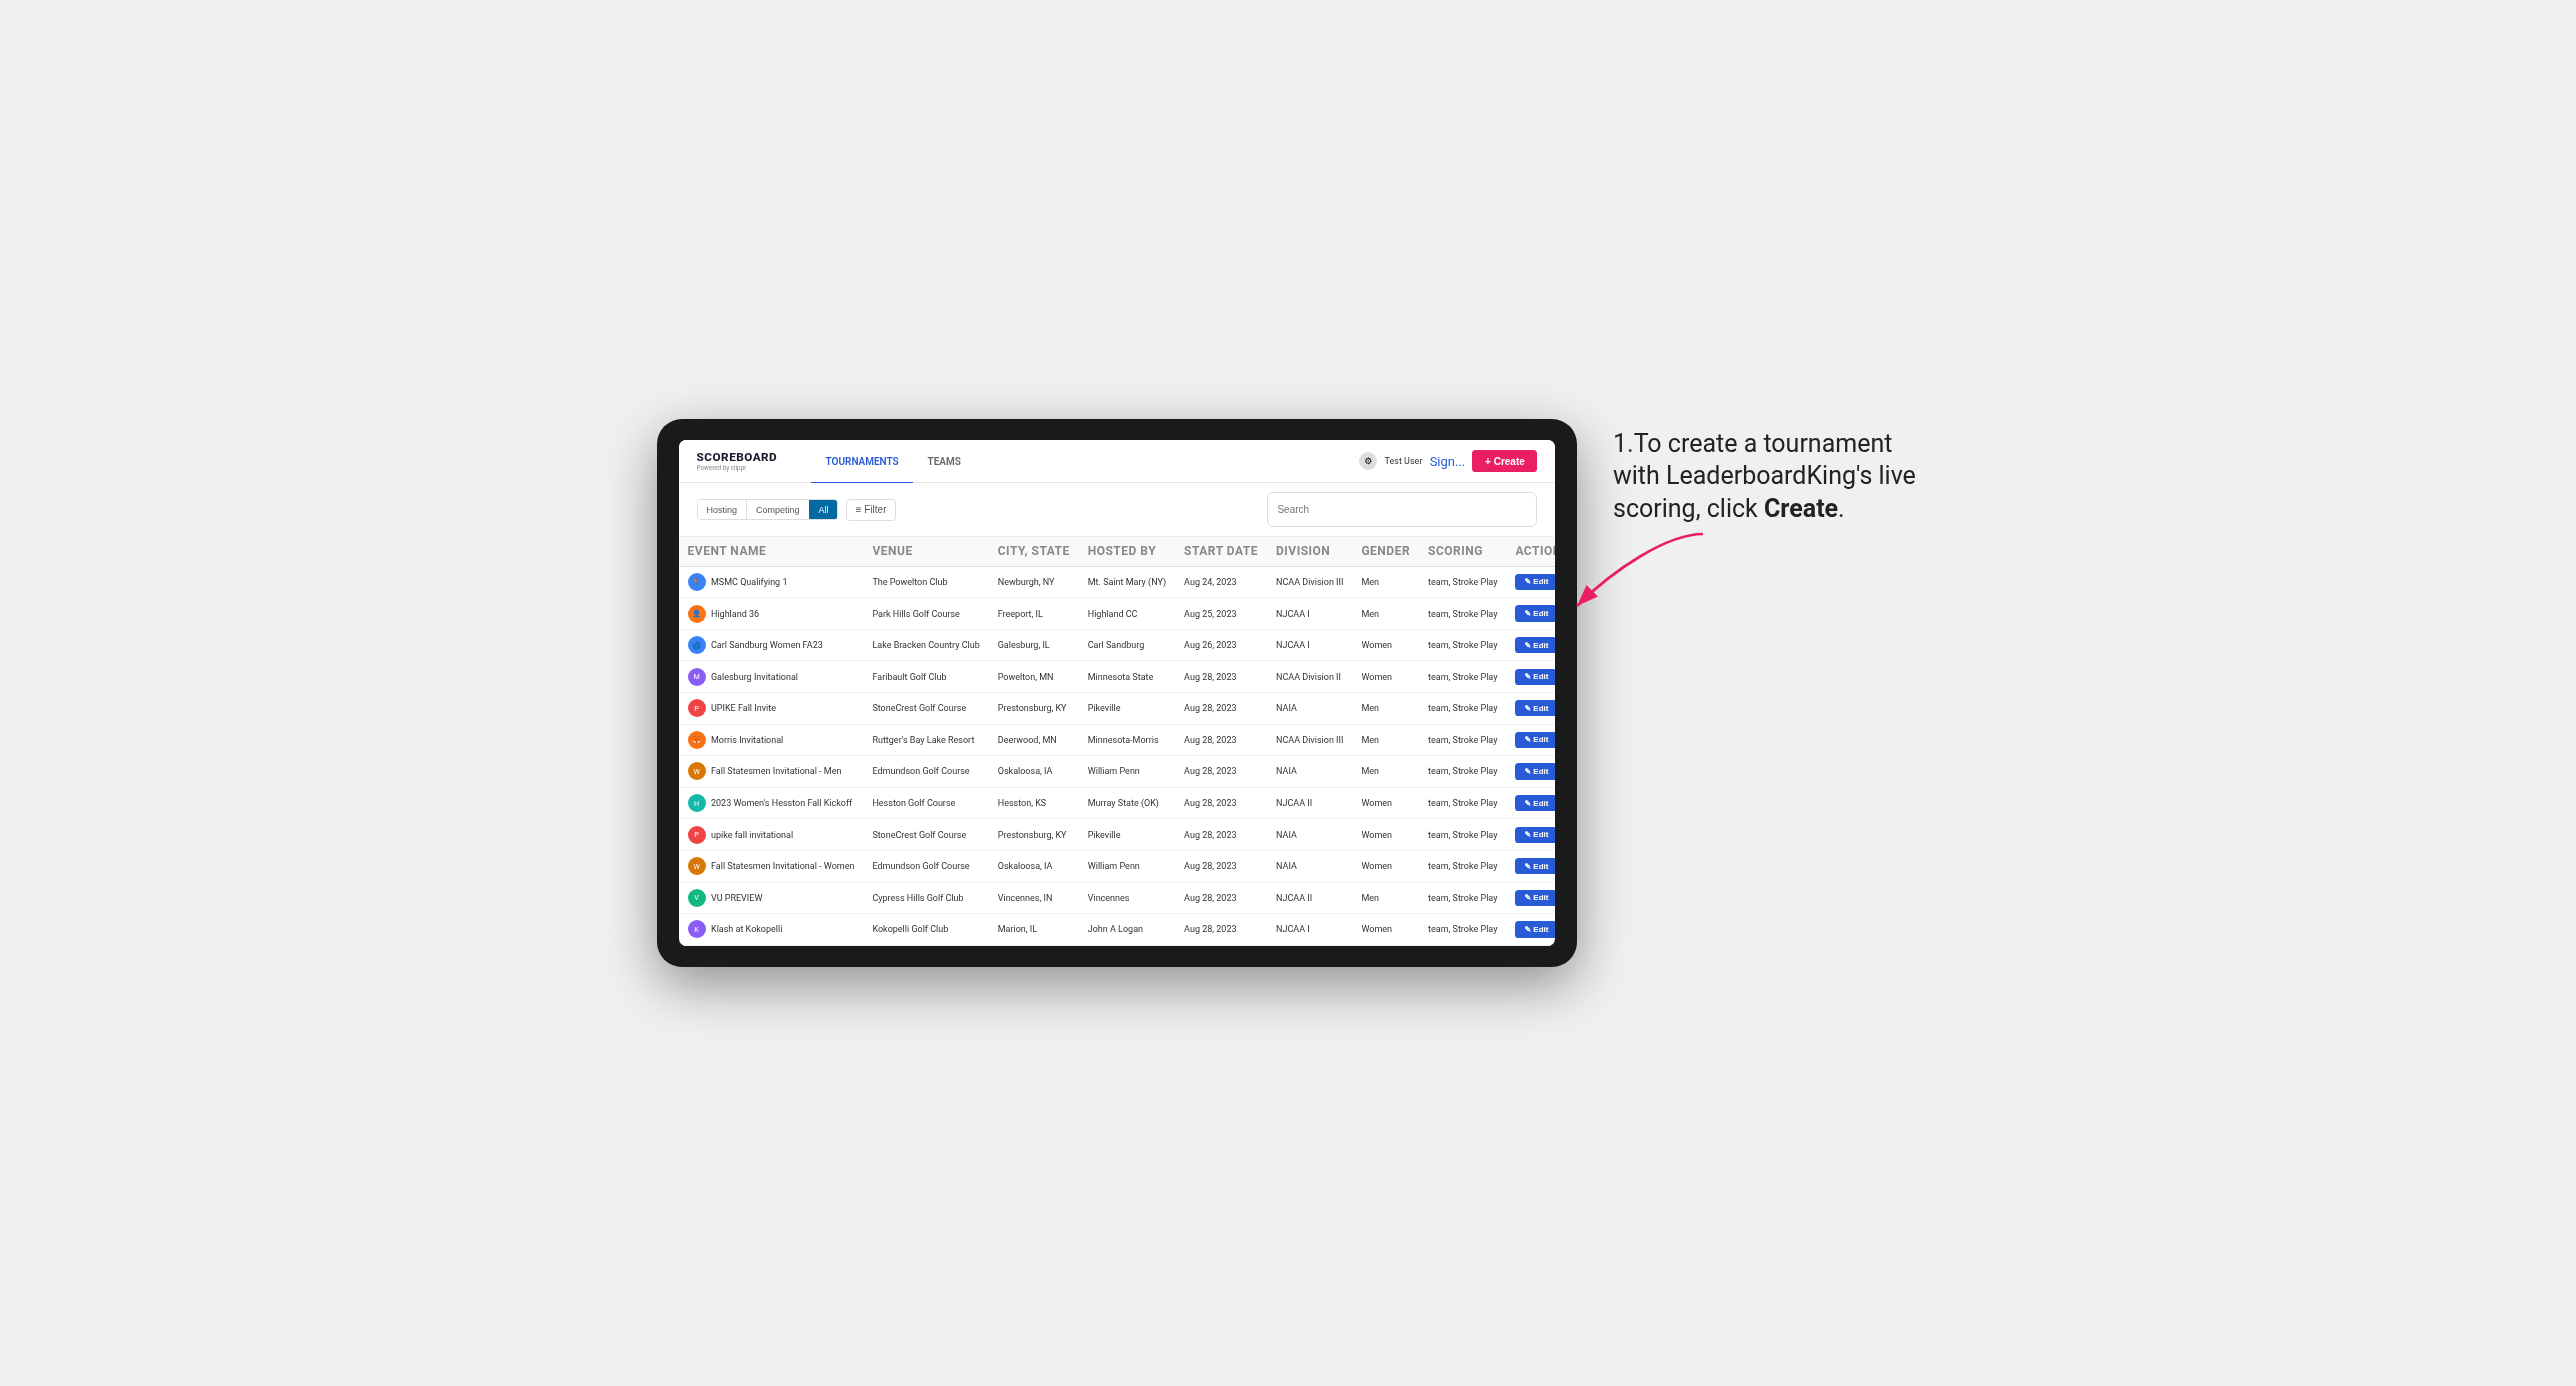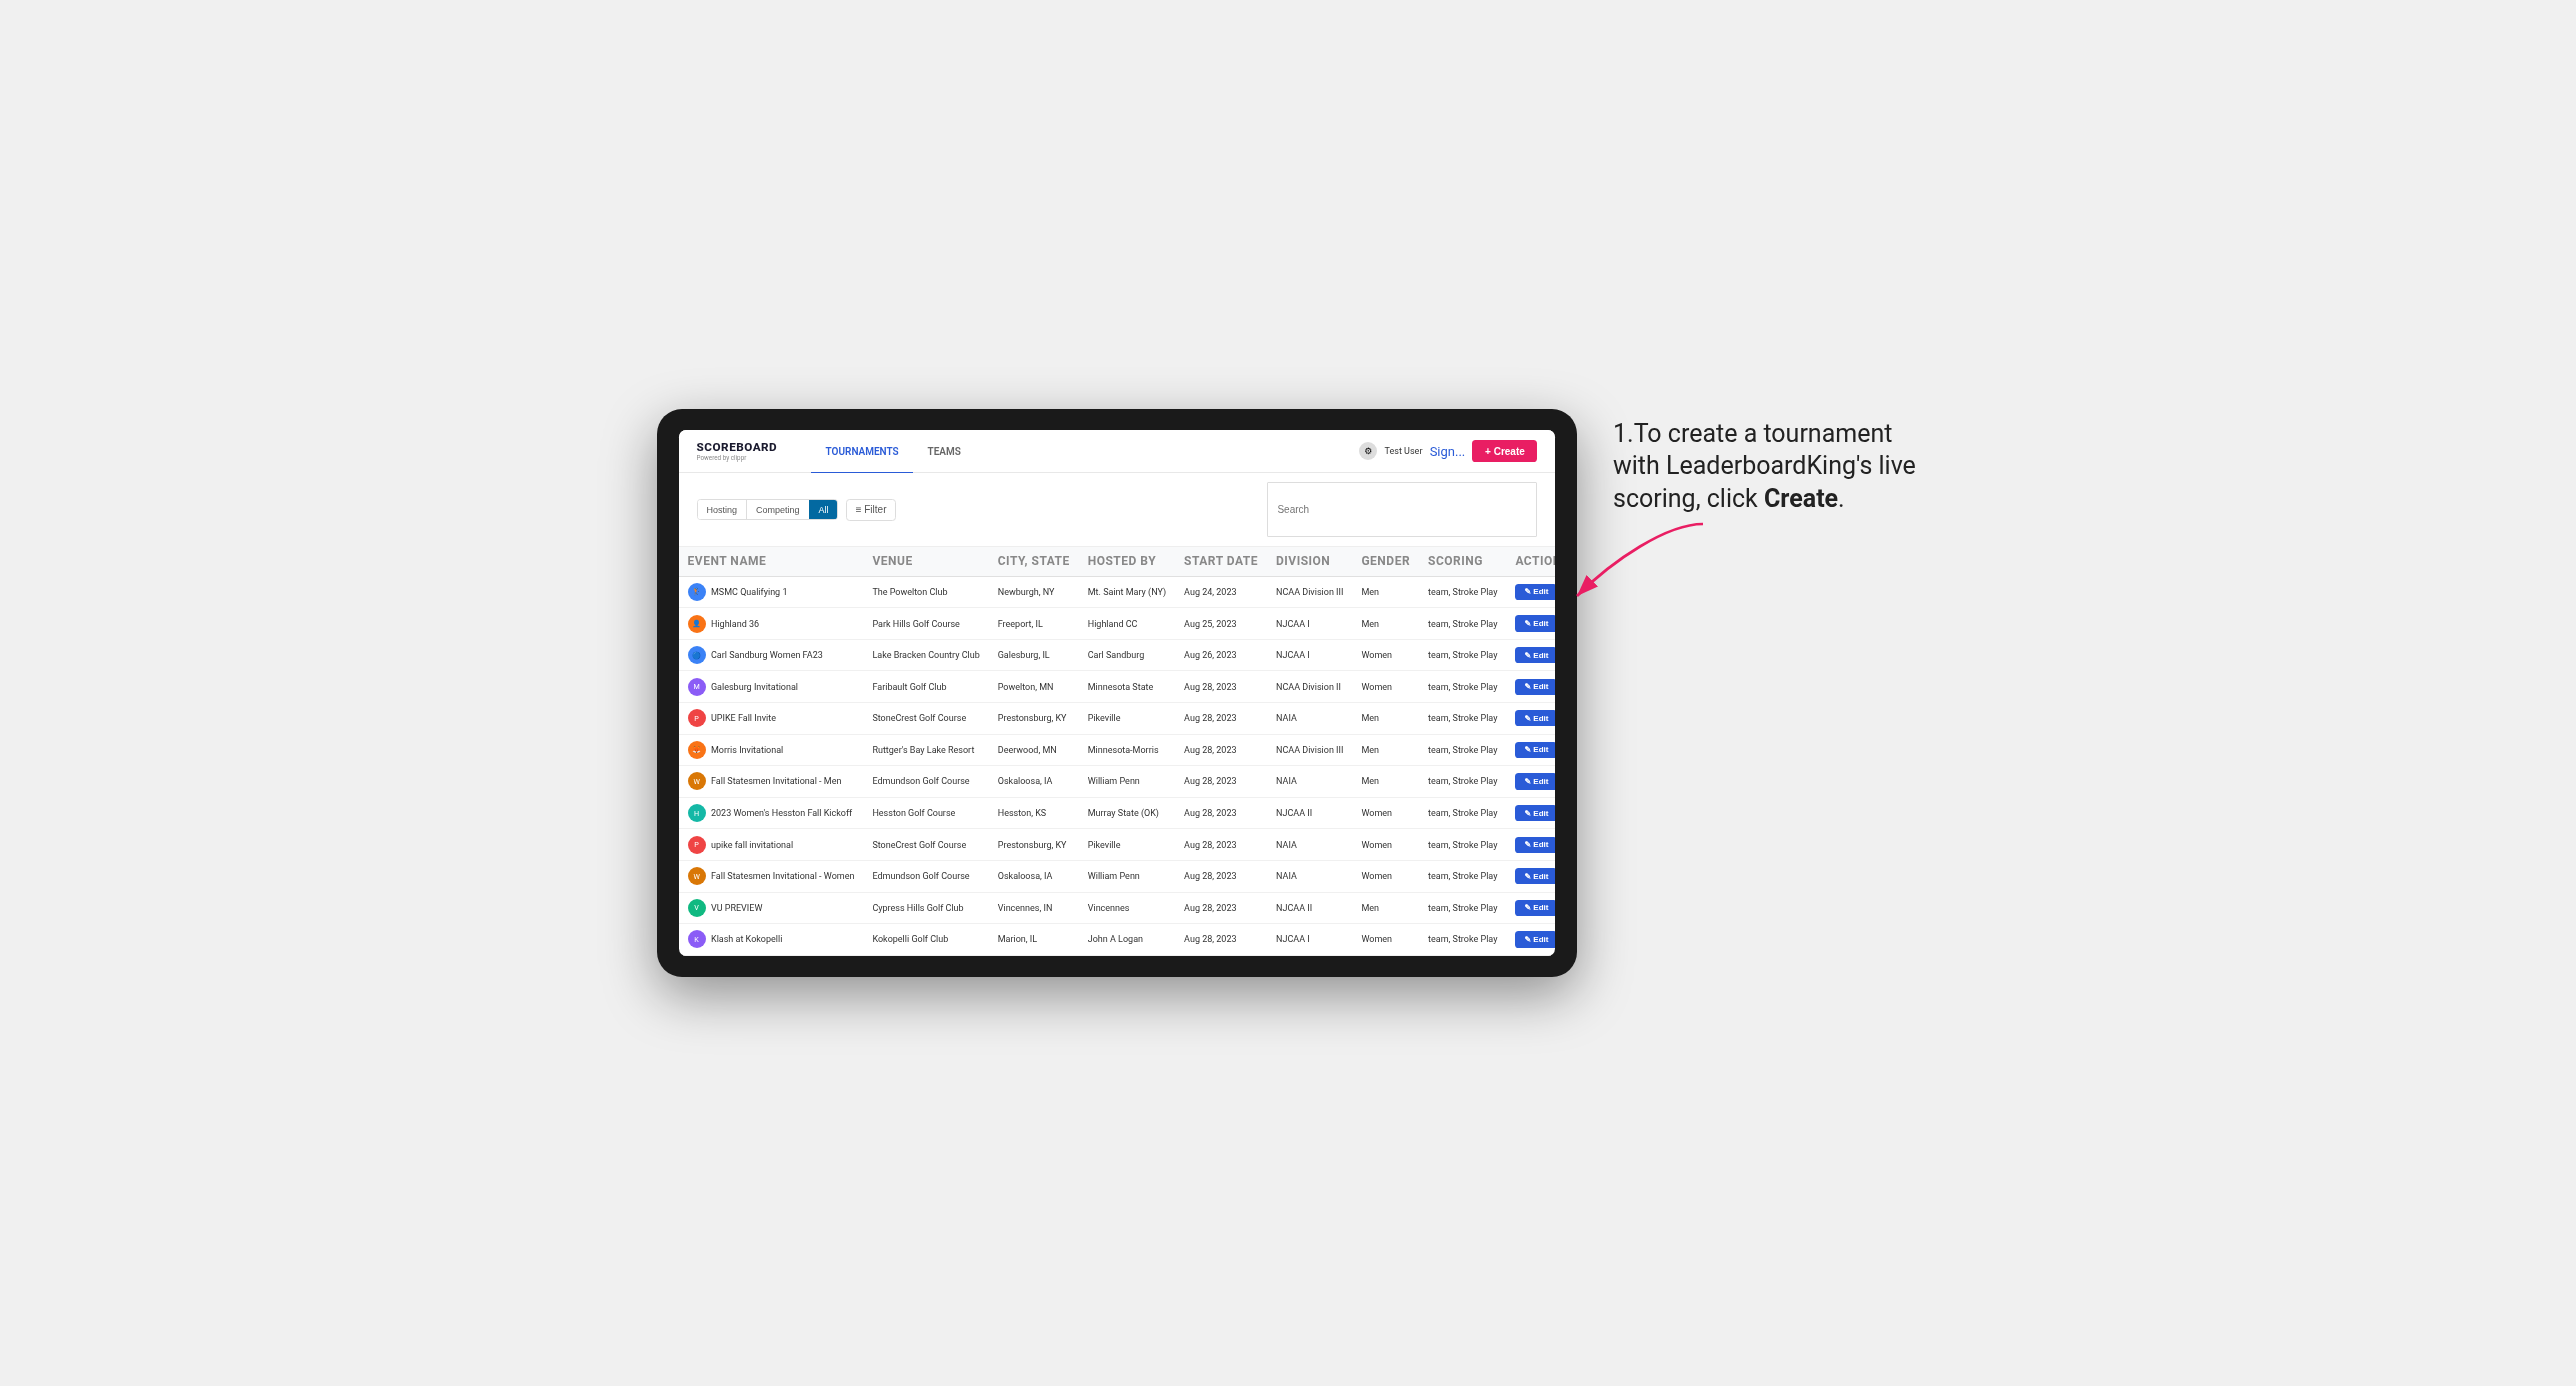--- a/index.html
+++ b/index.html
@@ -180,23 +180,23 @@
       cursor: pointer;
       color: #555;
       display: flex;
       align-items: center;
       gap: 3.6px;
     }
 
     .search-box {
       margin-left: auto;
       width: 270px;
-      padding: 21px 9px;
+      padding: 11px 9px;
       border: 0.9px solid #ddd;
-      border-radius: 1px;
+      border-radius: 6px;
       font-size: 10px;
       color: #999;
     }
 
     
     .table-container {
       overflow-x: auto;
     }
 
     table {

